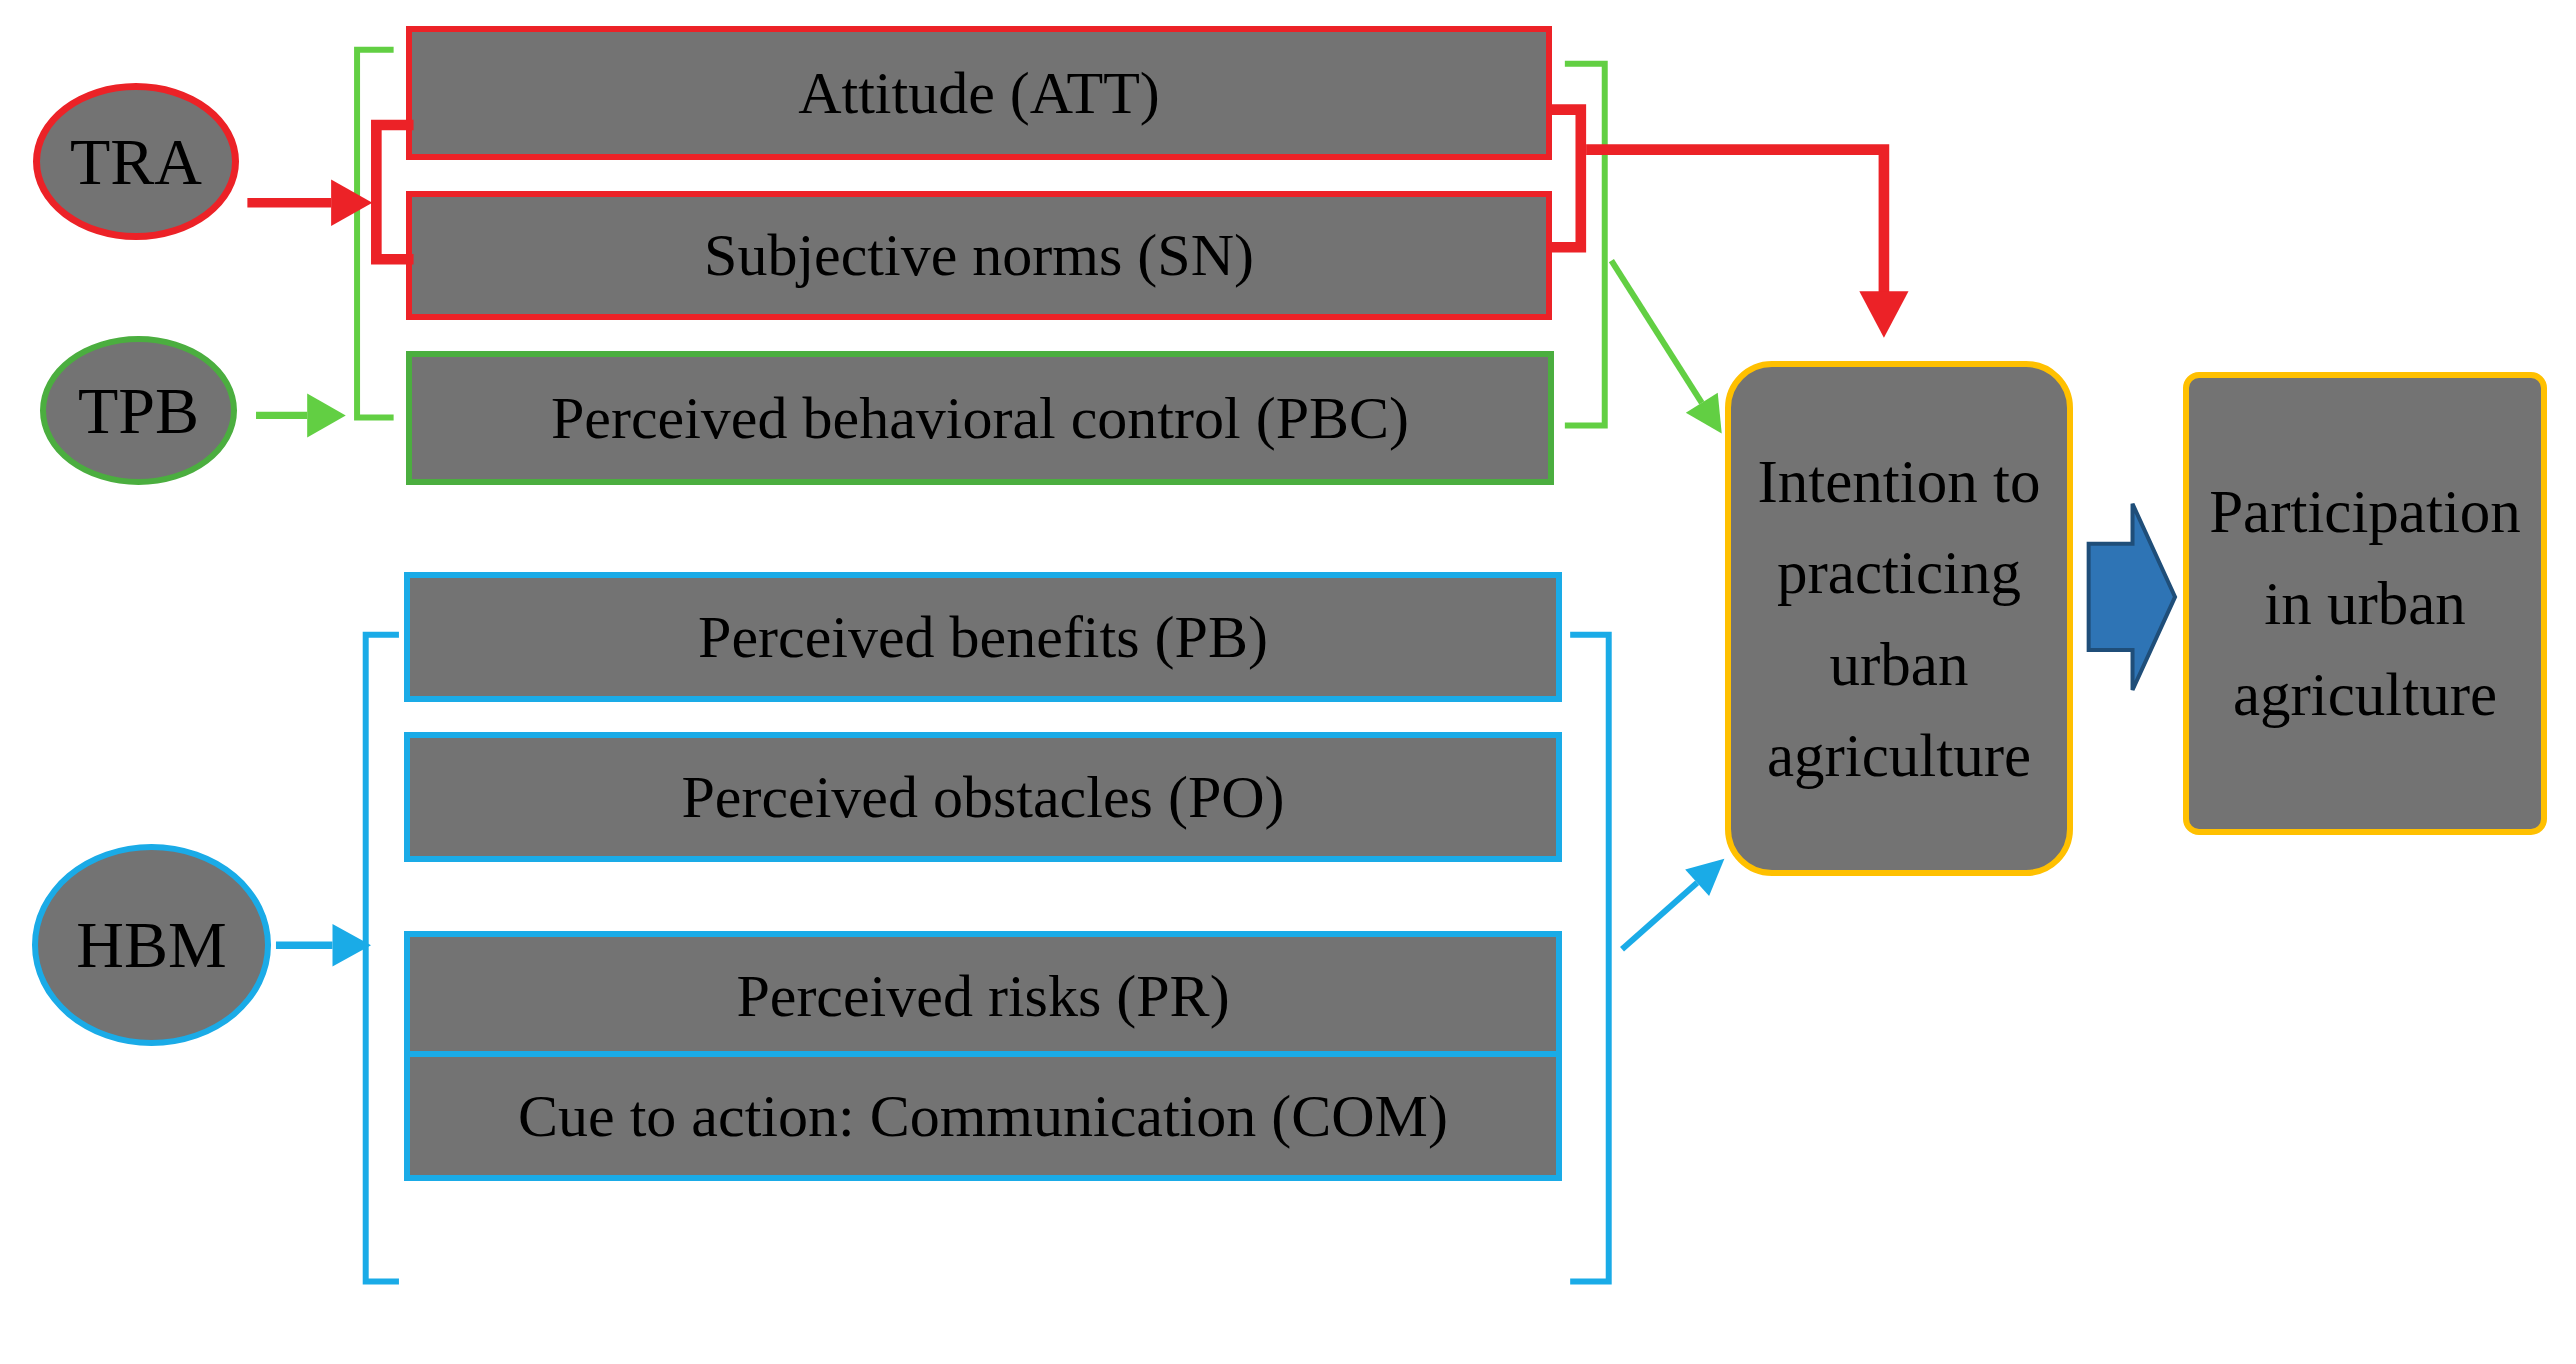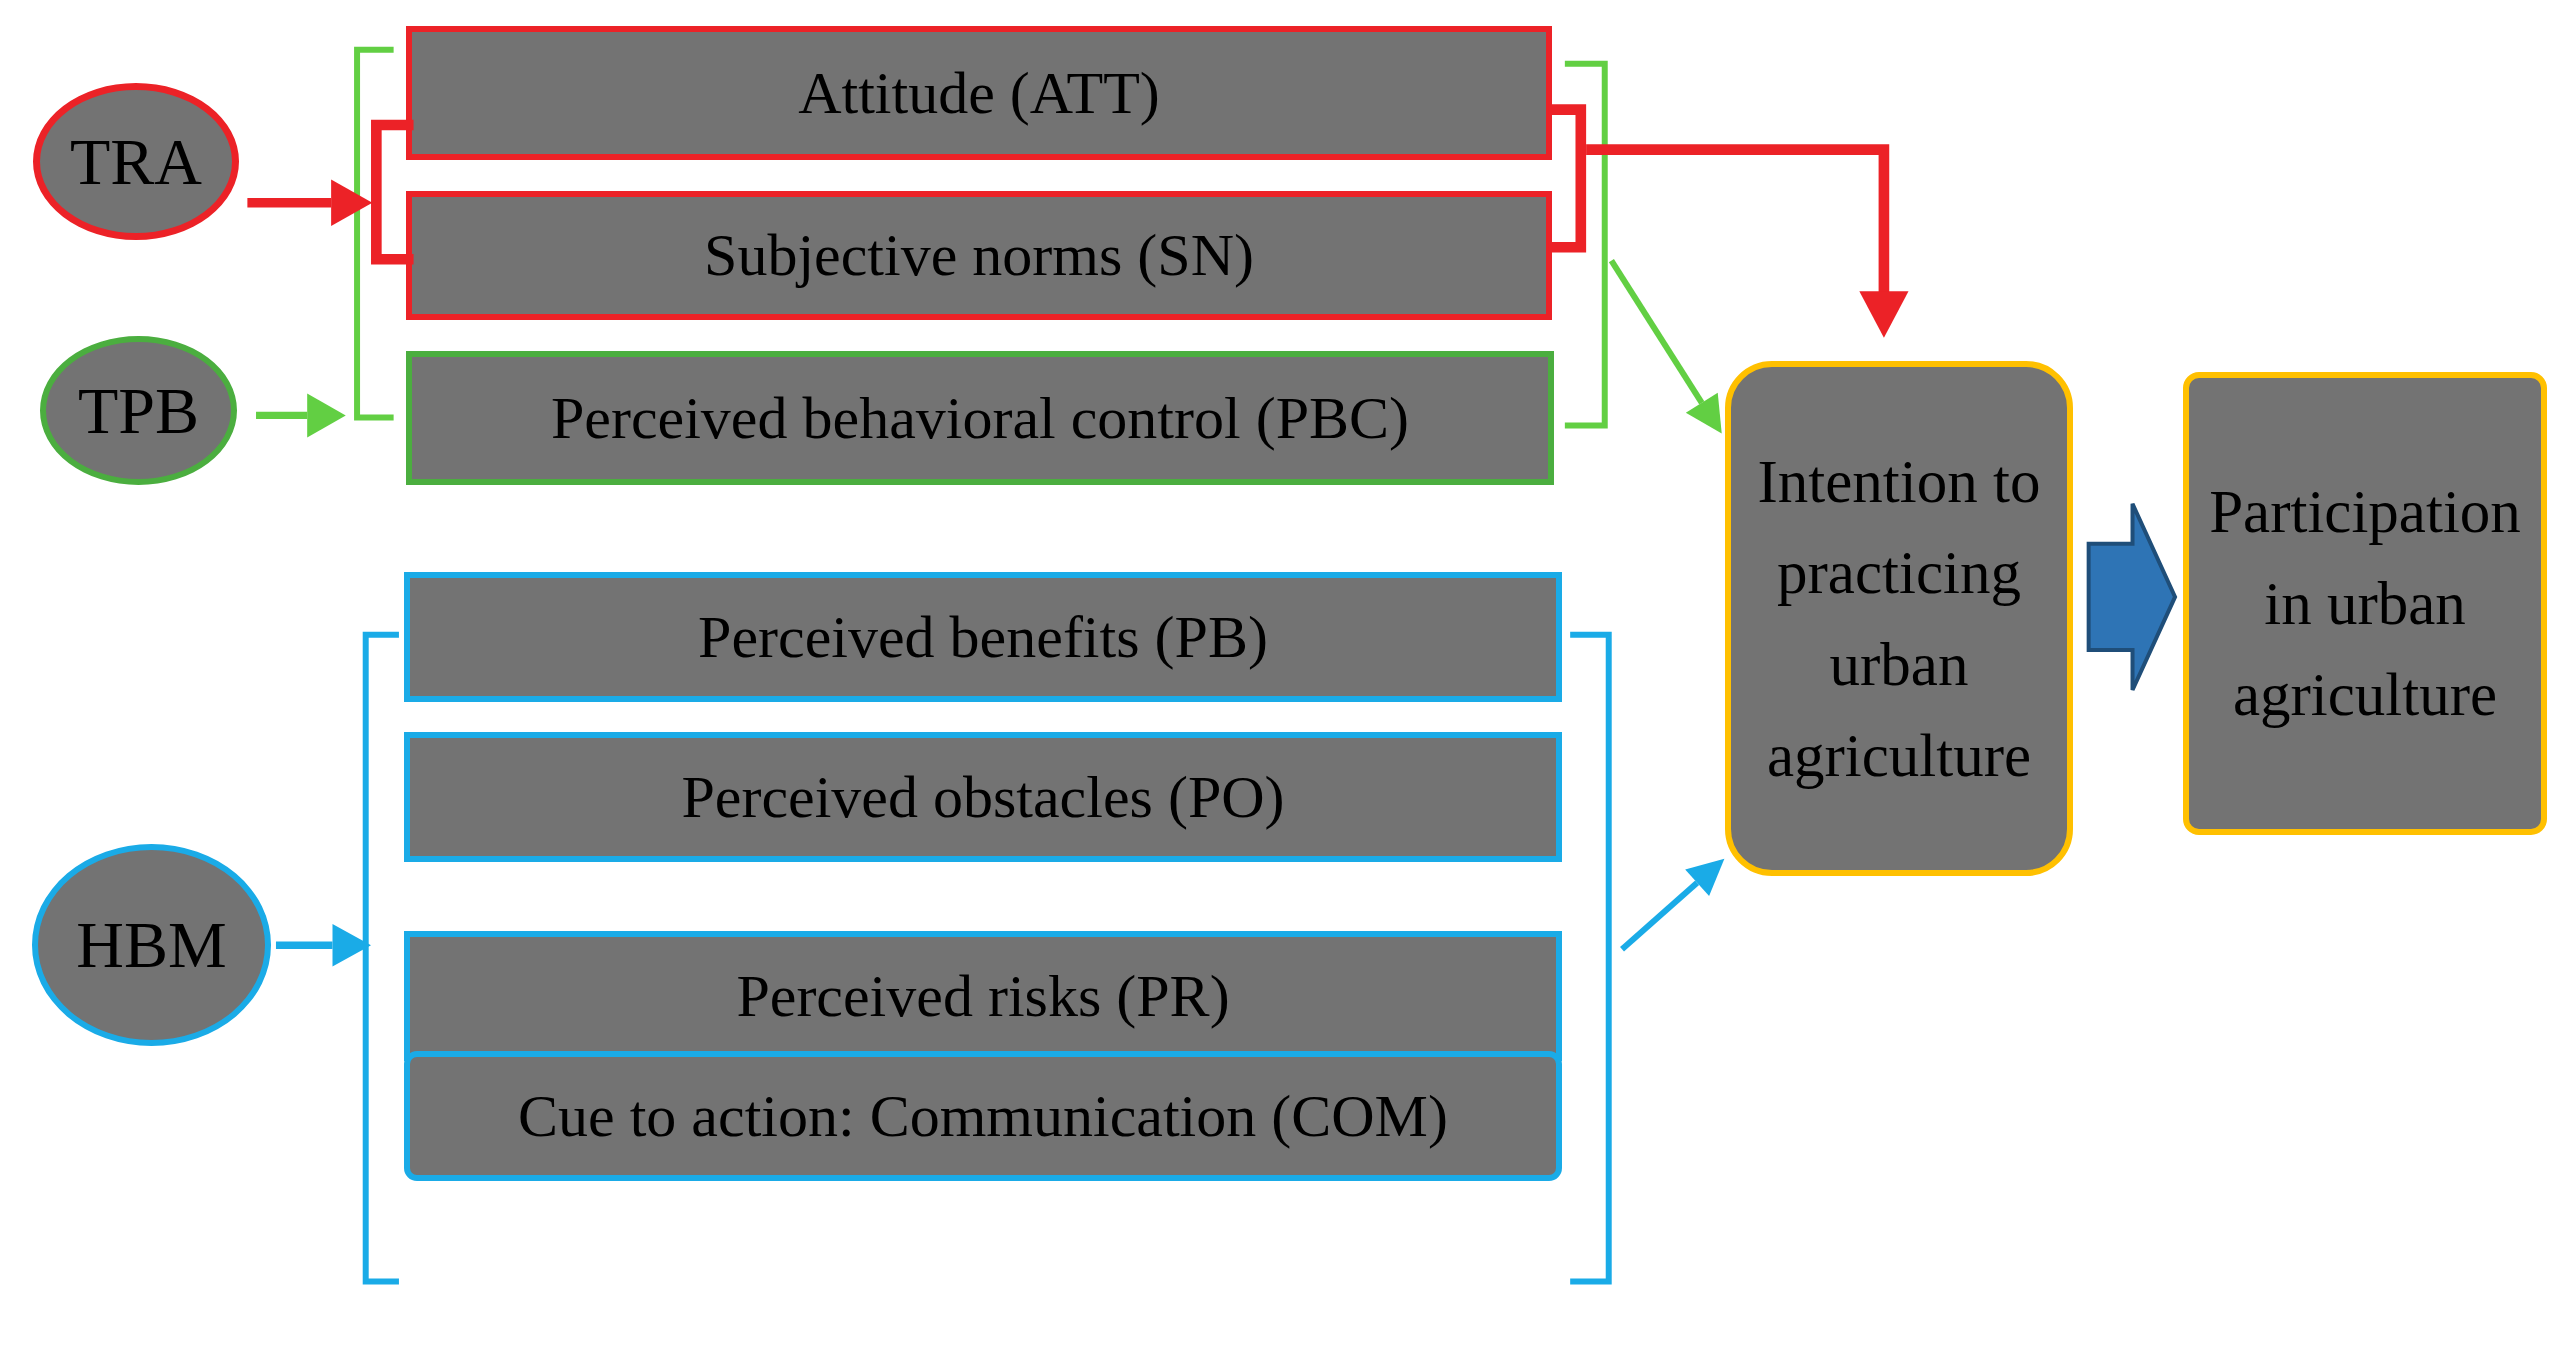--- a/index.html
+++ b/index.html
@@ -52,21 +52,21 @@
   </div>
   <div class="node cbox cyan" style="left:404px;top:572px;width:1158px;height:130px;">
     <span>Perceived benefits (PB)</span>
   </div>
   <div class="node cbox cyan" style="left:404px;top:732px;width:1158px;height:130px;">
     <span>Perceived obstacles (PO)</span>
   </div>
   <div class="node cbox cyan" style="left:404px;top:891px;width:1158px;height:130px;margin-top:40px;">
     <span>Perceived risks (PR)</span>
   </div>
-  <div class="node cbox cyan" style="left:404px;top:1051px;width:1158px;height:130px;border-radius:13px;">
+  <div class="node cbox cyan" style="left:404px;top:1051px;width:1158px;height:130px;">
     <span>Cue to action: Communication (COM)</span>
   </div>
 
   <div class="node rounded r70" style="left:1725px;top:342px;width:348px;height:515px;">
     <div>Intention to</div>
     <div>practicing</div>
     <div>urban</div>
     <div>agriculture</div>
   </div>
   <div class="node rounded r90" style="left:2183px;top:372px;width:364px;height:463px;">

